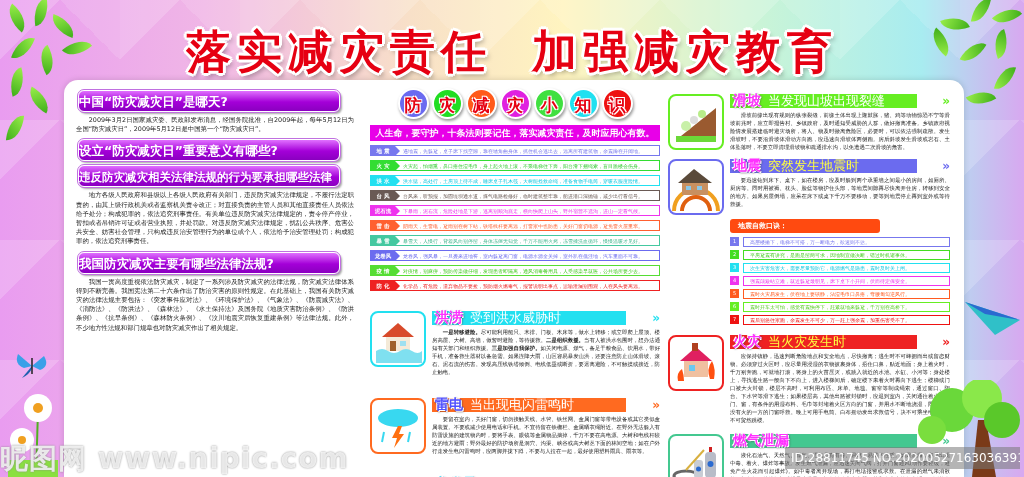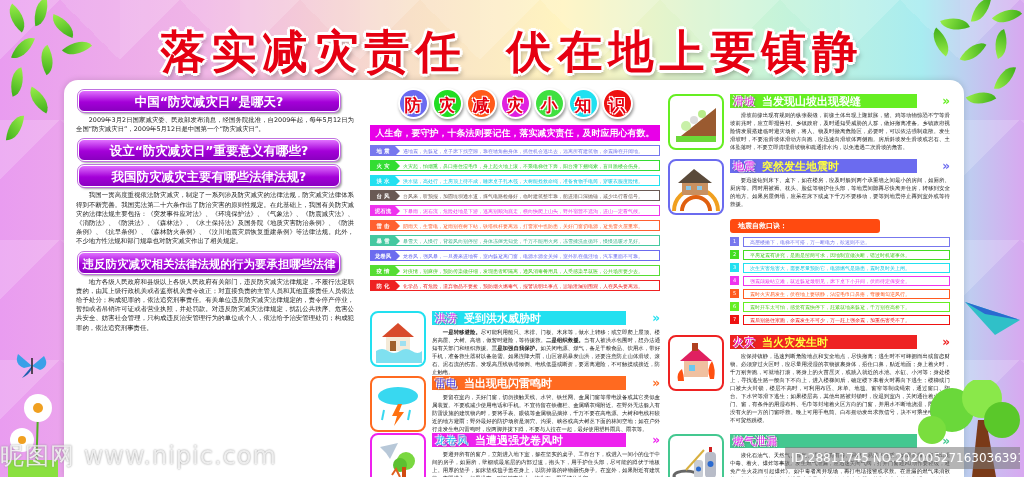--- a/index.html
+++ b/index.html
@@ -14,44 +14,44 @@
 .leaves.right{right:0;}
 .leaf{position:absolute;width:26px;height:16px;border-radius:0 100% 0 100%;background:linear-gradient(135deg,#9aef4a,#3fae1a);}
 .title{position:absolute;top:22px;left:0;width:1024px;text-align:center;font-family:"DejaVu Sans",sans-serif;font-weight:bold;font-size:45px;color:#e60012;letter-spacing:6px;
  text-shadow:2px 2px 0 #fff,-2px -2px 0 #fff,2px -2px 0 #fff,-2px 2px 0 #fff,0 3px 0 #fff,3px 0 0 #fff,0 -3px 0 #fff,-3px 0 0 #fff,3px 4px 5px rgba(0,0,0,.35);}
 .title .gap{display:inline-block;width:40px;}
 .board{position:absolute;left:64px;top:80px;width:900px;height:397px;background:#fff;border-radius:14px 14px 0 0;box-shadow:0 0 6px rgba(0,0,0,.15);}
 .col{position:absolute;}
 .col-left{left:74px;top:88px;width:282px;}
 .col-mid{left:370px;top:88px;width:290px;}
 .col-right{left:668px;top:90px;width:282px;}
-.qhead{height:22px;border-radius:6px;background:linear-gradient(180deg,#e070ff 0%,#a400d8 55%,#8a00c0 100%);color:#fff;font-weight:bold;font-size:12.5px;text-align:center;line-height:22px;box-shadow:2px 2px 2px rgba(0,0,0,.35);margin:2px 16px 4px 4px;border:1px solid #fff;outline:1px solid #c070e0;}
+.qhead{height:22px;border-radius:6px;background:linear-gradient(180deg,#e070ff 0%,#a400d8 55%,#8a00c0 100%);color:#fff;font-weight:bold;font-size:12.5px;line-height:22px;box-shadow:2px 2px 2px rgba(0,0,0,.35);margin:2px 16px 4px 4px;border:1px solid #fff;outline:1px solid #c070e0;}
 .para{font-size:6.4px;line-height:9.2px;color:#222;text-indent:2em;margin:0 2px 5px 2px;text-align:justify;}
 .dots{display:flex;justify-content:center;gap:3px;margin-top:0;}
 .dot{width:31px;height:31px;border-radius:50%;color:#e60012;font-weight:bold;font-size:17px;text-align:center;line-height:31px;border:2px solid #fff;box-shadow:1px 2px 3px rgba(0,0,0,.4);text-shadow:1px 1px 0 #fff,-1px -1px 0 #fff,1px -1px 0 #fff,-1px 1px 0 #fff;}
 .banner{margin-top:6px;background:#e800e8;color:#fff;font-weight:bold;font-size:9px;text-align:center;height:16px;line-height:16px;}
 .rule{display:flex;align-items:center;height:11px;margin-top:4px;border:1px solid;font-size:5px;}
 .rule .tag{width:24px;height:100%;color:#fff;font-size:5.5px;text-align:center;line-height:10px;font-weight:bold;flex-shrink:0;}
 .rule .arrow{width:0;height:0;border-top:5px solid transparent;border-bottom:5px solid transparent;border-left:5px solid;margin-right:3px;}
 .rule .txt{white-space:nowrap;overflow:hidden;}
-.card{position:relative;display:flex;gap:6px;margin-top:0;}
+.card{position:relative;display:flex;gap:6px;margin-top:22px;}
 .icobox{width:56px;height:56px;border:2px solid;border-radius:8px;flex-shrink:0;background:#fff;display:flex;align-items:center;justify-content:center;overflow:hidden;}
 .cbody{flex:1;}
 .chead{display:flex;align-items:center;height:14px;margin-bottom:3px;}
-.chead .big{font-weight:normal;font-size:11px;color:#ff30ff;text-shadow:1px 1px 0 #fff,-1px -1px 0 #fff,1px 1px 2px #333;padding:0 3px;}
-.chead .sub{color:#fff;font-weight:bold;font-size:11px;padding:0 4px;}
+.chead .big{font-weight:bold;font-size:14px;color:#ff30ff;text-shadow:1px 1px 0 #fff,-1px -1px 0 #fff,1px 1px 2px #333;padding:0 3px;}
+.chead .sub{color:#fff;font-weight:normal;font-size:13px;padding:0 4px;}
 .chead .chev{font-weight:bold;font-size:12px;margin-left:auto;}
 .chead .bar{display:flex;align-items:center;height:14px;flex:1;}
 .ctext{font-size:5.4px;line-height:8px;color:#222;text-indent:2em;text-align:justify;}
 .ctext b{font-weight:bold;}
 .kou-head{margin:4px 0 3px 0;width:150px;height:14px;background:#ff4a10;border-radius:3px;color:#fff;font-weight:bold;font-size:7px;line-height:14px;padding-left:8px;}
 .kou{display:flex;align-items:center;gap:4px;height:11px;margin-top:2px;}
 .kou .num{width:9px;height:9px;color:#fff;font-size:5px;text-align:center;line-height:9px;flex-shrink:0;}
 .kou .ktxt{flex:1;height:10px;border:1px solid;font-size:5px;line-height:8px;padding-left:6px;}
-.watermark{position:absolute;left:0;top:440px;font-size:24px;font-weight:normal;color:rgba(255,255,255,.8);text-shadow:0 0 2px #888;letter-spacing:1px;}
+.watermark{position:absolute;left:0;top:440px;font-size:28px;font-weight:bold;color:rgba(255,255,255,.8);text-shadow:0 0 2px #888;letter-spacing:1px;}
 .idmark{position:absolute;left:785px;top:447px;width:235px;height:22px;background:rgba(120,120,120,.55);color:#fff;font-size:12px;line-height:22px;padding-left:6px;white-space:nowrap;overflow:hidden;}
 .flower{position:absolute;left:8px;top:380px;width:50px;height:97px;}
 .tree{position:absolute;left:912px;top:380px;width:112px;height:97px;}
 .plane{position:absolute;left:965px;top:300px;}
 .butterfly{position:absolute;left:14px;top:352px;}
 </style>
 </head>
 <body>
 
 <div class="bg-tri"></div>
@@ -72,40 +72,40 @@
   <div class="leaf" style="right:30px;top:2px;transform:rotate(-80deg)"></div>
   <div class="leaf" style="right:56px;top:16px;transform:rotate(-20deg)"></div>
   <div class="leaf" style="right:10px;top:36px;transform:rotate(-110deg)"></div>
   <div class="leaf" style="right:38px;top:44px;transform:rotate(-60deg)"></div>
   <div class="leaf" style="right:70px;top:34px;transform:rotate(-140deg)"></div>
   <div class="leaf" style="right:6px;top:70px;transform:rotate(-75deg)"></div>
   <div class="leaf" style="right:30px;top:90px;transform:rotate(-30deg)"></div>
 </div>
 
 <h1 class="title">
-  <span>落实减灾责任</span><span class="gap"></span><span>伏在地上要镇静</span>
+  <span>落实减灾责任</span><span class="gap"></span><span>加强减灾教育</span>
 </h1>
 
 <div class="board"></div>
 
 <div class="col col-left">
   <div>
     <div class="qhead">中国“防灾减灾日”是哪天?</div>
     <p class="para">2009年3月2日国家减灾委、民政部发布消息，经国务院批准，自2009年起，每年5月12日为全国“防灾减灾日”，2009年5月12日是中国第一个“防灾减灾日”。</p>
   </div>
   <div>
     <div class="qhead">设立“防灾减灾日”重要意义有哪些?</div>
   </div>
   <div>
+    <div class="qhead" style="font-size:11.5px">违反防灾减灾相关法律法规的行为要承担哪些法律责任?</div>
+    <p class="para">地方各级人民政府和县级以上各级人民政府有关部门，违反防灾减灾法律规定，不履行法定职责的，由其上级行政机关或者监察机关责令改正；对直接负责的主管人员和其他直接责任人员依法给予处分；构成犯罪的，依法追究刑事责任。有关单位违反防灾减灾法律规定的，责令停产停业，暂扣或者吊销许可证或者营业执照，并处罚款。对违反防灾减灾法律规定，扰乱公共秩序、危害公共安全、妨害社会管理，只构成违反治安管理行为的单位或个人，依法给予治安管理处罚；构成犯罪的，依法追究刑事责任。</p>
+  </div>
+  <div>
     <div class="qhead">我国防灾减灾主要有哪些法律法规?</div>
     <p class="para">我国一贯高度重视依法防灾减灾，制定了一系列涉及防灾减灾的法律法规，防灾减灾法律体系得到不断完善。我国宪法第二十六条作出了防治灾害的原则性规定。在此基础上，我国有关防灾减灾的法律法规主要包括：《突发事件应对法》、《环境保护法》、《气象法》、《防震减灾法》、《消防法》、《防洪法》、《森林法》、《水土保持法》及国务院《地质灾害防治条例》、《防洪条例》、《抗旱条例》、《森林防火条例》、《汶川地震灾后恢复重建条例》等法律法规。此外，不少地方性法规和部门规章也对防灾减灾作出了相关规定。</p>
-  </div>
-  <div>
-    <div class="qhead" style="font-size:11.5px">违反防灾减灾相关法律法规的行为要承担哪些法律责任?</div>
-    <p class="para">地方各级人民政府和县级以上各级人民政府有关部门，违反防灾减灾法律规定，不履行法定职责的，由其上级行政机关或者监察机关责令改正；对直接负责的主管人员和其他直接责任人员依法给予处分；构成犯罪的，依法追究刑事责任。有关单位违反防灾减灾法律规定的，责令停产停业，暂扣或者吊销许可证或者营业执照，并处罚款。对违反防灾减灾法律规定，扰乱公共秩序、危害公共安全、妨害社会管理，只构成违反治安管理行为的单位或个人，依法给予治安管理处罚；构成犯罪的，依法追究刑事责任。</p>
   </div>
 </div>
 
 <div class="col col-mid">
   <div class="dots">
     <div class="dot" style="background:#6a6af0">防</div>
     <div class="dot" style="background:#22dd22">灾</div>
     <div class="dot" style="background:#ff5a1a">减</div>
     <div class="dot" style="background:#e020e0">灾</div>
     <div class="dot" style="background:#40e040">小</div>

